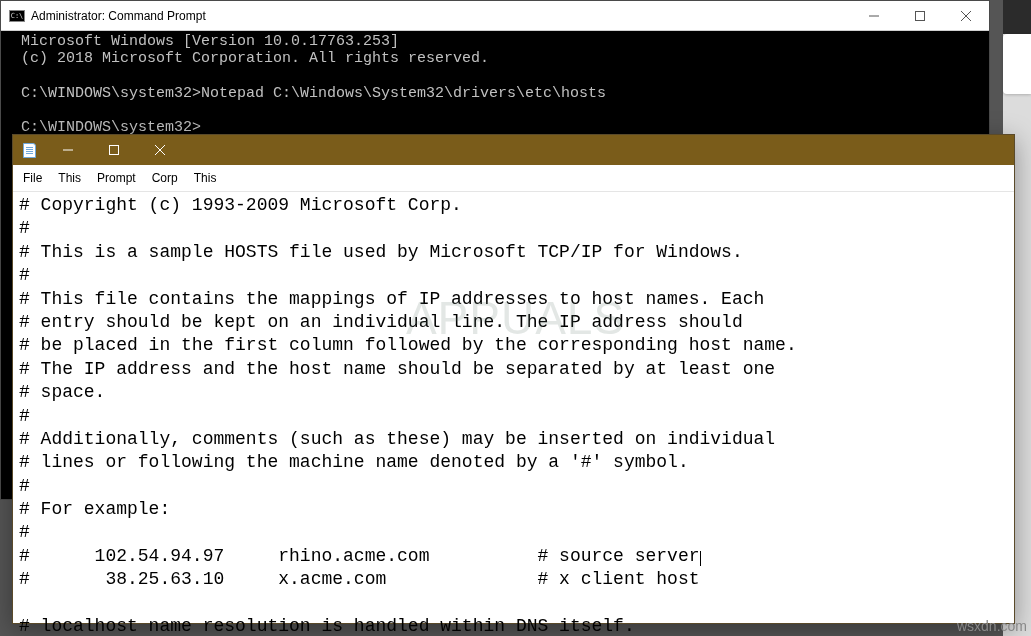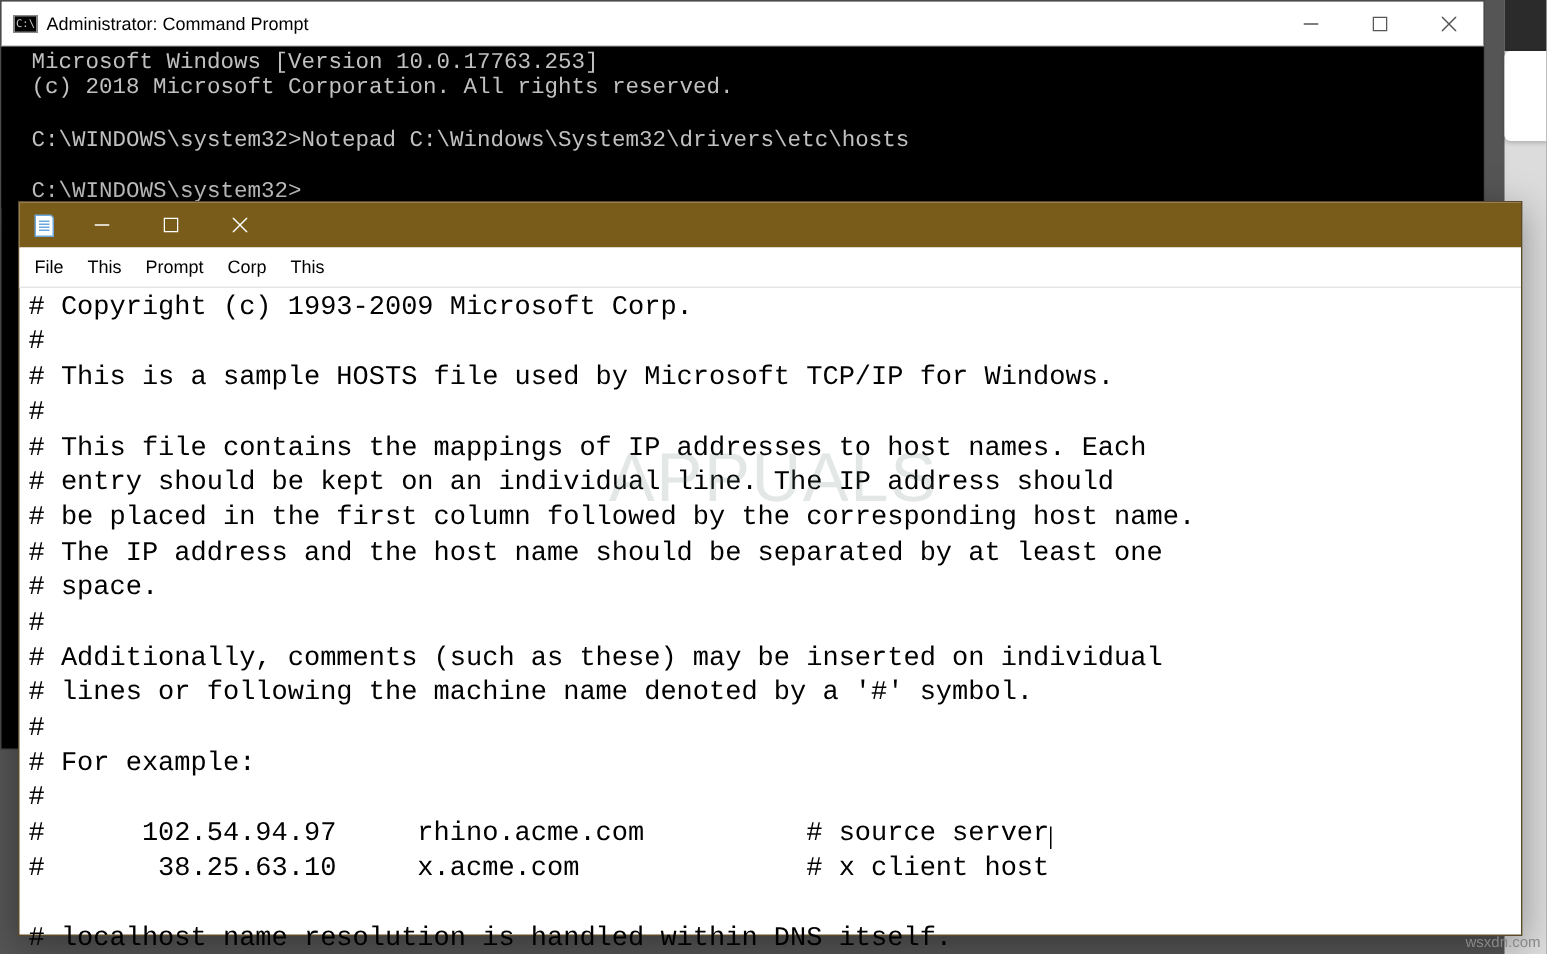--- a/index.html
+++ b/index.html
@@ -29,21 +29,21 @@
     .np-title { flex:1; font-size:12px; }
     .np-controls { display:flex; height:100%; }
     .np-controls .ctl { width:46px; height:100%; display:flex; align-items:center; justify-content:center; color:#fff; }
     .np-menubar { height:27px; background:#fff; border-bottom:1px solid #e5e5e5; display:flex; align-items:center; padding:0 2px; font-size:12px; }
     .np-menubar .mitem { padding:2px 8px; color:#000; }
     .np-body { padding:2px 6px; font-size:18px; line-height:1.30; white-space:pre; color:#000; position:relative; }
     .text-cursor { display:inline-block; width:1px; height:15px; background:#000; vertical-align:text-bottom; margin-left:0; }
 
     
     .watermark { position:absolute; left:50%; top:50%; transform:translate(-50%,-50%); font-size:46px; font-weight:400; color:rgba(100,120,110,0.18); letter-spacing:1px; pointer-events:none; font-family:Arial,sans-serif; }
-    .wm-credit { position:absolute; right:4px; bottom:2px; font-size:10px; color:#888; font-family:Arial,sans-serif;margin-left:16px; }
+    .wm-credit { position:absolute; right:4px; bottom:2px; font-size:14px; color:#888; font-family:Arial,sans-serif;margin-left:16px; }
 
     
     .svg-ic { width:10px; height:10px; stroke:currentColor; stroke-width:1; fill:none; }
   </style>
 </head>
 <body>
 
 <div class="bg-sliver">
   <div class="dark"></div>
   <div class="card"></div>

